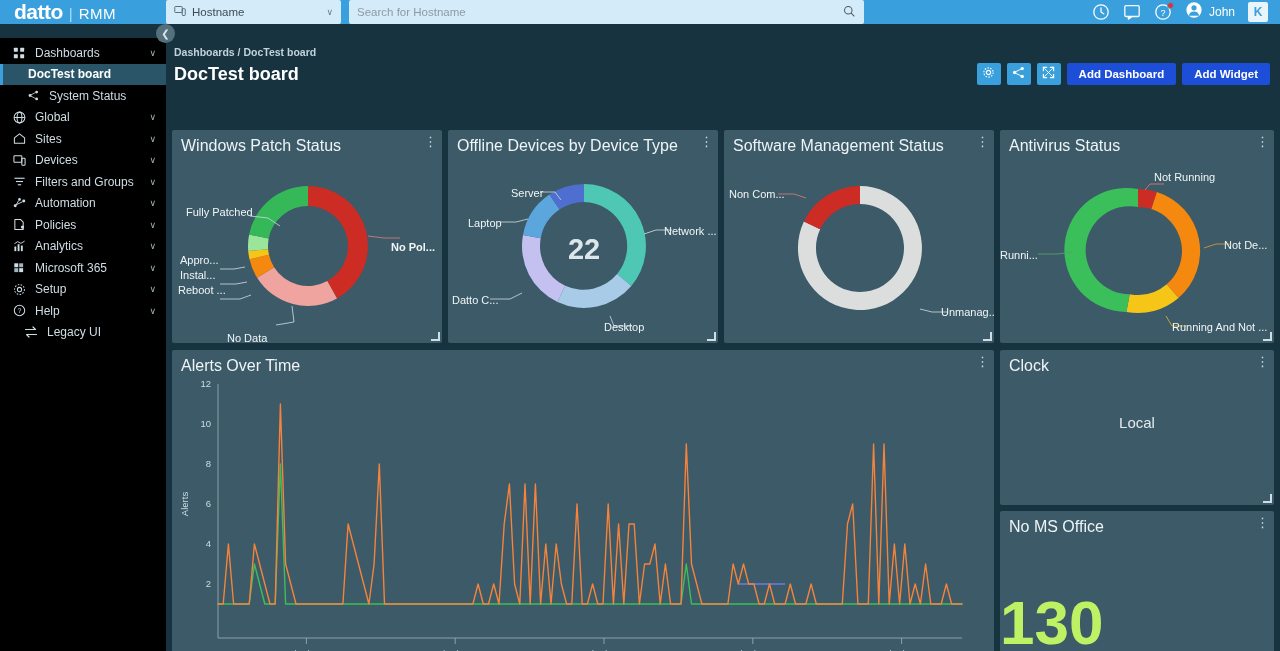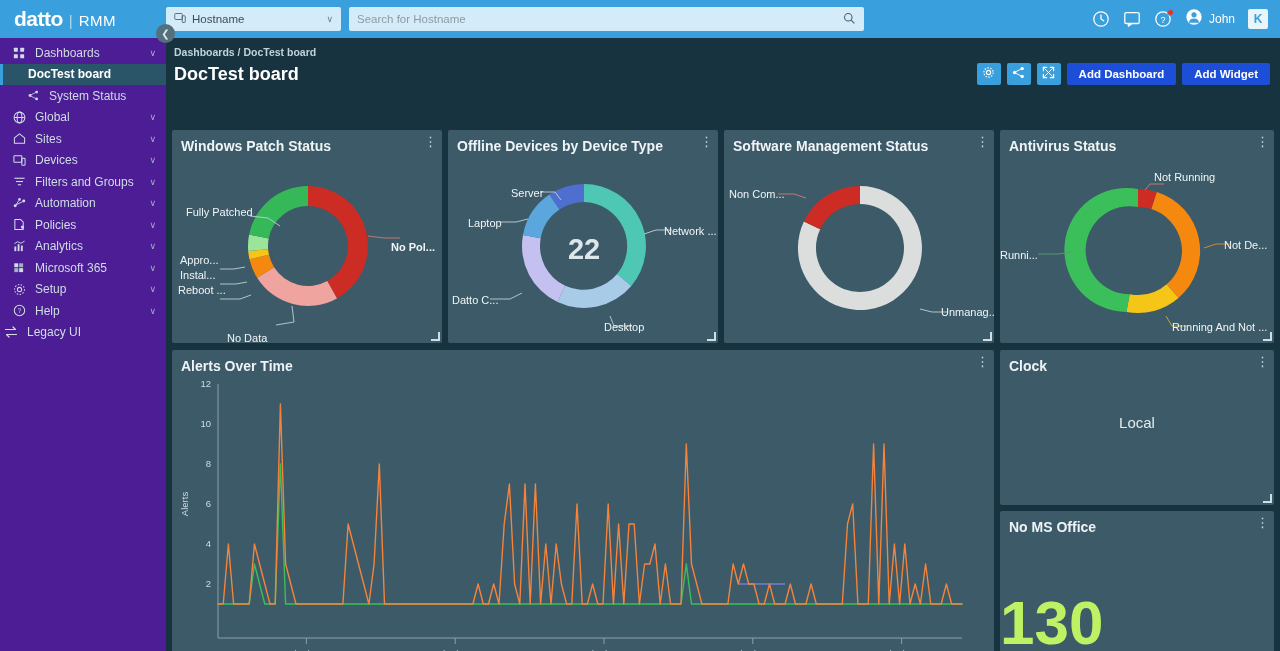--- a/index.html
+++ b/index.html
@@ -6,21 +6,21 @@
   html, body {
     width: 1280px; height: 651px;
     background: #17333f;
     font-family: "Liberation Sans", sans-serif;
     overflow: hidden;
     color: #e8eef1;
   }
 
   
   .topbar {
-    position: absolute; left: 0; top: 0; width: 1280px; height: 38px;
+    position: absolute; left: 0; top: 0; width: 1280px; height: 24px;
     background: #3aa0dd;
     display: flex; align-items: center;
   }
   .brand {
     width: 166px; padding-left: 14px;
     display: flex; align-items: baseline; gap: 6px;
     color: #fff;
   }
   .brand-datto { font-size: 21px; font-weight: 700; letter-spacing: -0.5px; }
   .brand-sep { font-size: 15px; opacity: .6; font-weight: 300; }
@@ -62,21 +62,21 @@
   .username { font-size: 12px; color: #fff; }
   .kbtn {
     width: 20px; height: 20px; background: #eaf4fb; border-radius: 2px;
     display: flex; align-items: center; justify-content: center;
     color: #3aa0dd; font-size: 12px; font-weight: 700; cursor: pointer;
   }
 
   
   .sidebar {
     position: absolute; left: 0; top: 38px; width: 166px; height: 613px;
-    background: #4c1d95;
+    background: #000000;
     padding-top: 4px;
     font-size: 12px;
   }
   .nav-item {
     height: 21.5px; display: flex; align-items: center;
     padding: 0 10px 0 12px; gap: 9px;
     color: #cfdde4; cursor: pointer; position: relative;
   }
   .nav-item .nav-ico { width: 14px; display: flex; align-items: center; justify-content: center; flex: 0 0 14px; }
   .nav-item .nav-label { flex: 1; }
@@ -136,21 +136,21 @@
   .widget {
     position: absolute;
     background: #3c5a67;
     border-radius: 2px;
     overflow: hidden;
   }
   .widget-head {
     height: 24px; display: flex; align-items: center;
     padding: 0 8px 0 9px;
   }
-  .widget-title { font-size: 14px; font-weight: 700; color: #eef4f7; margin-top: 7px; }
+  .widget-title { font-size: 16px; font-weight: 400; color: #eef4f7; margin-top: 7px; }
   .kebab {
     margin-left: auto; cursor: pointer; color: #cfdde4;
     font-size: 13px; line-height: 10px; letter-spacing: 0; width: 10px;
     text-align: center;
   }
   .resize-handle {
     position: absolute; right: 2px; bottom: 2px; width: 8px; height: 8px;
     cursor: nwse-resize;
   }
   .resize-handle::after {
@@ -389,21 +389,21 @@
     <span class="nav-ico">
       <svg width="13" height="13" viewBox="0 0 14 14">
           <circle cx="7" cy="7" r="5.6" fill="none" stroke="#cfdde4" stroke-width="1.1"></circle>
           <text x="7" y="10" text-anchor="middle" font-size="7.5" fill="#cfdde4" font-family="Liberation Sans, sans-serif">?</text>
         </svg>
     </span>
     <span class="nav-label">Help</span>
     <span class="chev">∨</span>
   </div>
 
-  <div class="nav-item" style="padding-left:4px;">
+  <div class="nav-item" style="padding-left:24px;">
     <span class="nav-ico">
       <svg width="14" height="14" viewBox="0 0 14 14">
           <path d="M1.5 4.5h10l-2.5-2.5M12.5 9.5h-10l2.5 2.5" fill="none" stroke="#cfdde4" stroke-width="1.2" stroke-linecap="round" stroke-linejoin="round"></path>
         </svg>
     </span>
     <span class="nav-label">Legacy UI</span>
   </div>
 </div>
 
 <div class="collapse-btn">

